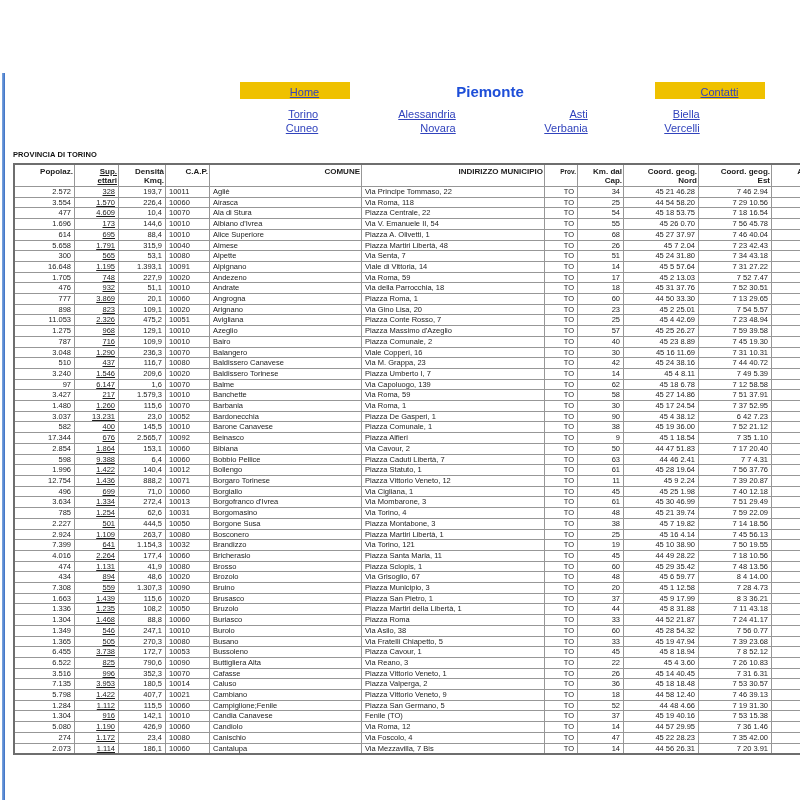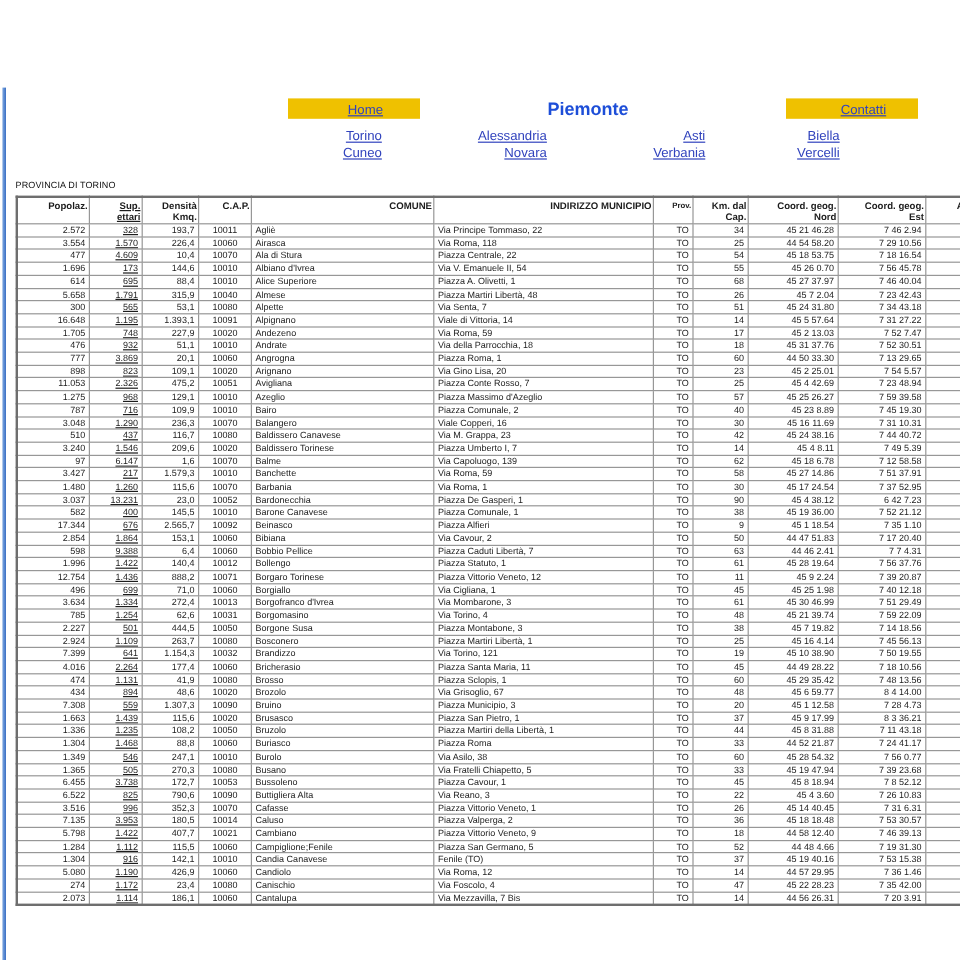--- a/index.html
+++ b/index.html
@@ -22,21 +22,21 @@
   }
   .page-title{
     position:absolute;top:83px;left:490px;transform:translateX(-50%);
     font-size:15px;font-weight:bold;color:#1d4ed8;white-space:nowrap;
   }
   .navcol{
     position:absolute;top:107px;transform:translateX(-50%);text-align:right;
   }
   .navcol a{display:block;line-height:14px;white-space:nowrap;}
   .province-label{
-    position:absolute;left:13px;top:150px;font-size:7.5px;font-weight:normal;color:#111;
+    position:absolute;left:13px;top:150px;font-size:7.5px;font-weight:bold;color:#111;
     letter-spacing:0.1px;
     text-align:center;
   }
   
   table.muni{
     position:absolute;left:13px;top:163px;width:778px;
     border-collapse:collapse;table-layout:fixed;
     border:2px solid #6e6e6e;
     background:#fff;
   }
@@ -53,21 +53,21 @@
   table.muni td{
     font-size:7.5px;height:9.7px;line-height:9.7px;padding:0 3px;
   }
   
   .col-popolaz{width:57px;} .col-sup{width:41px;text-decoration:underline;} .col-densita{width:44px;}
   .col-cap{width:41px;} .col-comune{width:149px;} .col-indirizzo{width:180px;}
   .col-prov{width:30px;} .col-km{width:43px;} .col-nord{width:72px;}
   .col-est{width:70px;} .col-alt{width:51px;}
   
   td.col-popolaz,td.col-sup,td.col-densita{text-align:right;padding-right:4px;}
-  td.col-cap{text-align:center;}
+  td.col-cap{text-align:left;}
   td.col-comune,td.col-indirizzo{text-align:left;padding-left:3px;}
   td.col-prov{text-align:right;}
   td.col-km{text-align:right;padding-right:7px;margin-top:30px;}
   td.col-nord,td.col-est{text-align:right;padding-right:5px;white-space:pre;}
   td.col-alt{text-align:right;padding-right:4px;}
 </style>
 </head>
 <body style="--btn: #EFC100; --link: #3143BD; --accent: #3A6FC4;">
 
 <div class="accent-bar"></div>

